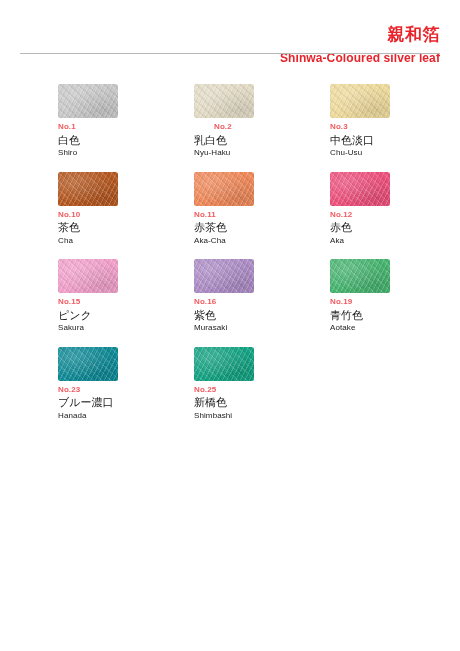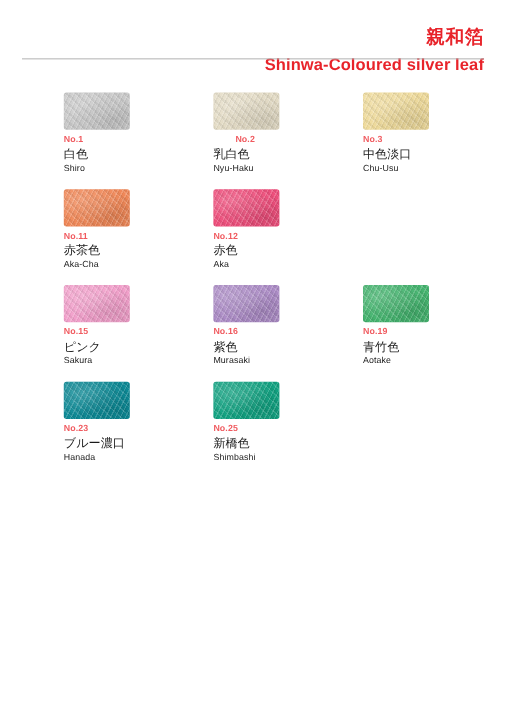--- a/index.html
+++ b/index.html
@@ -31,21 +31,21 @@
   .header-title {
     font-family: "DejaVu Sans", "Liberation Sans", sans-serif;
     font-size: 17px;
     font-weight: bold;
     line-height: 1;
     color: #e8232a;
     letter-spacing: 0.5px;
     white-space: nowrap;
   }
   .header-subtitle {
-    font-size: 15px;
+    font-size: 12px;
     font-weight: bold;
     color: #e8232a;
     line-height: 1;
     padding-bottom: 18px;
     letter-spacing: 0.1px;
     white-space: nowrap;
   }
   .header-rule {
     position: absolute;
     left: 20px;
@@ -142,20 +142,26 @@
       </div>
       <div class="swatch-cell">
         <div class="swatch-chip" style="background: rgb(239, 219, 156);"></div>
         <div class="swatch-code" style="color: rgb(240, 90, 95);">No.3</div>
         <div class="swatch-name-ja">中色淡口</div>
         <div class="swatch-name-romaji">Chu-Usu</div>
       </div>
     </div>
     <div class="grid-row">
       <div class="swatch-cell">
+        <div class="swatch-chip" style="background: rgb(181, 87, 31);"></div>
+        <div class="swatch-code" style="color: rgb(240, 90, 95);">No.10</div>
+        <div class="swatch-name-ja">茶色</div>
+        <div class="swatch-name-romaji">Cha</div>
+      </div>
+      <div class="swatch-cell">
         <div class="swatch-chip" style="background: rgb(240, 136, 88);"></div>
         <div class="swatch-code" style="color: rgb(240, 90, 95);">No.11</div>
         <div class="swatch-name-ja">赤茶色</div>
         <div class="swatch-name-romaji">Aka-Cha</div>
       </div>
       <div class="swatch-cell">
         <div class="swatch-chip" style="background: rgb(238, 79, 124);"></div>
         <div class="swatch-code" style="color: rgb(240, 90, 95);">No.12</div>
         <div class="swatch-name-ja">赤色</div>
         <div class="swatch-name-romaji">Aka</div>

